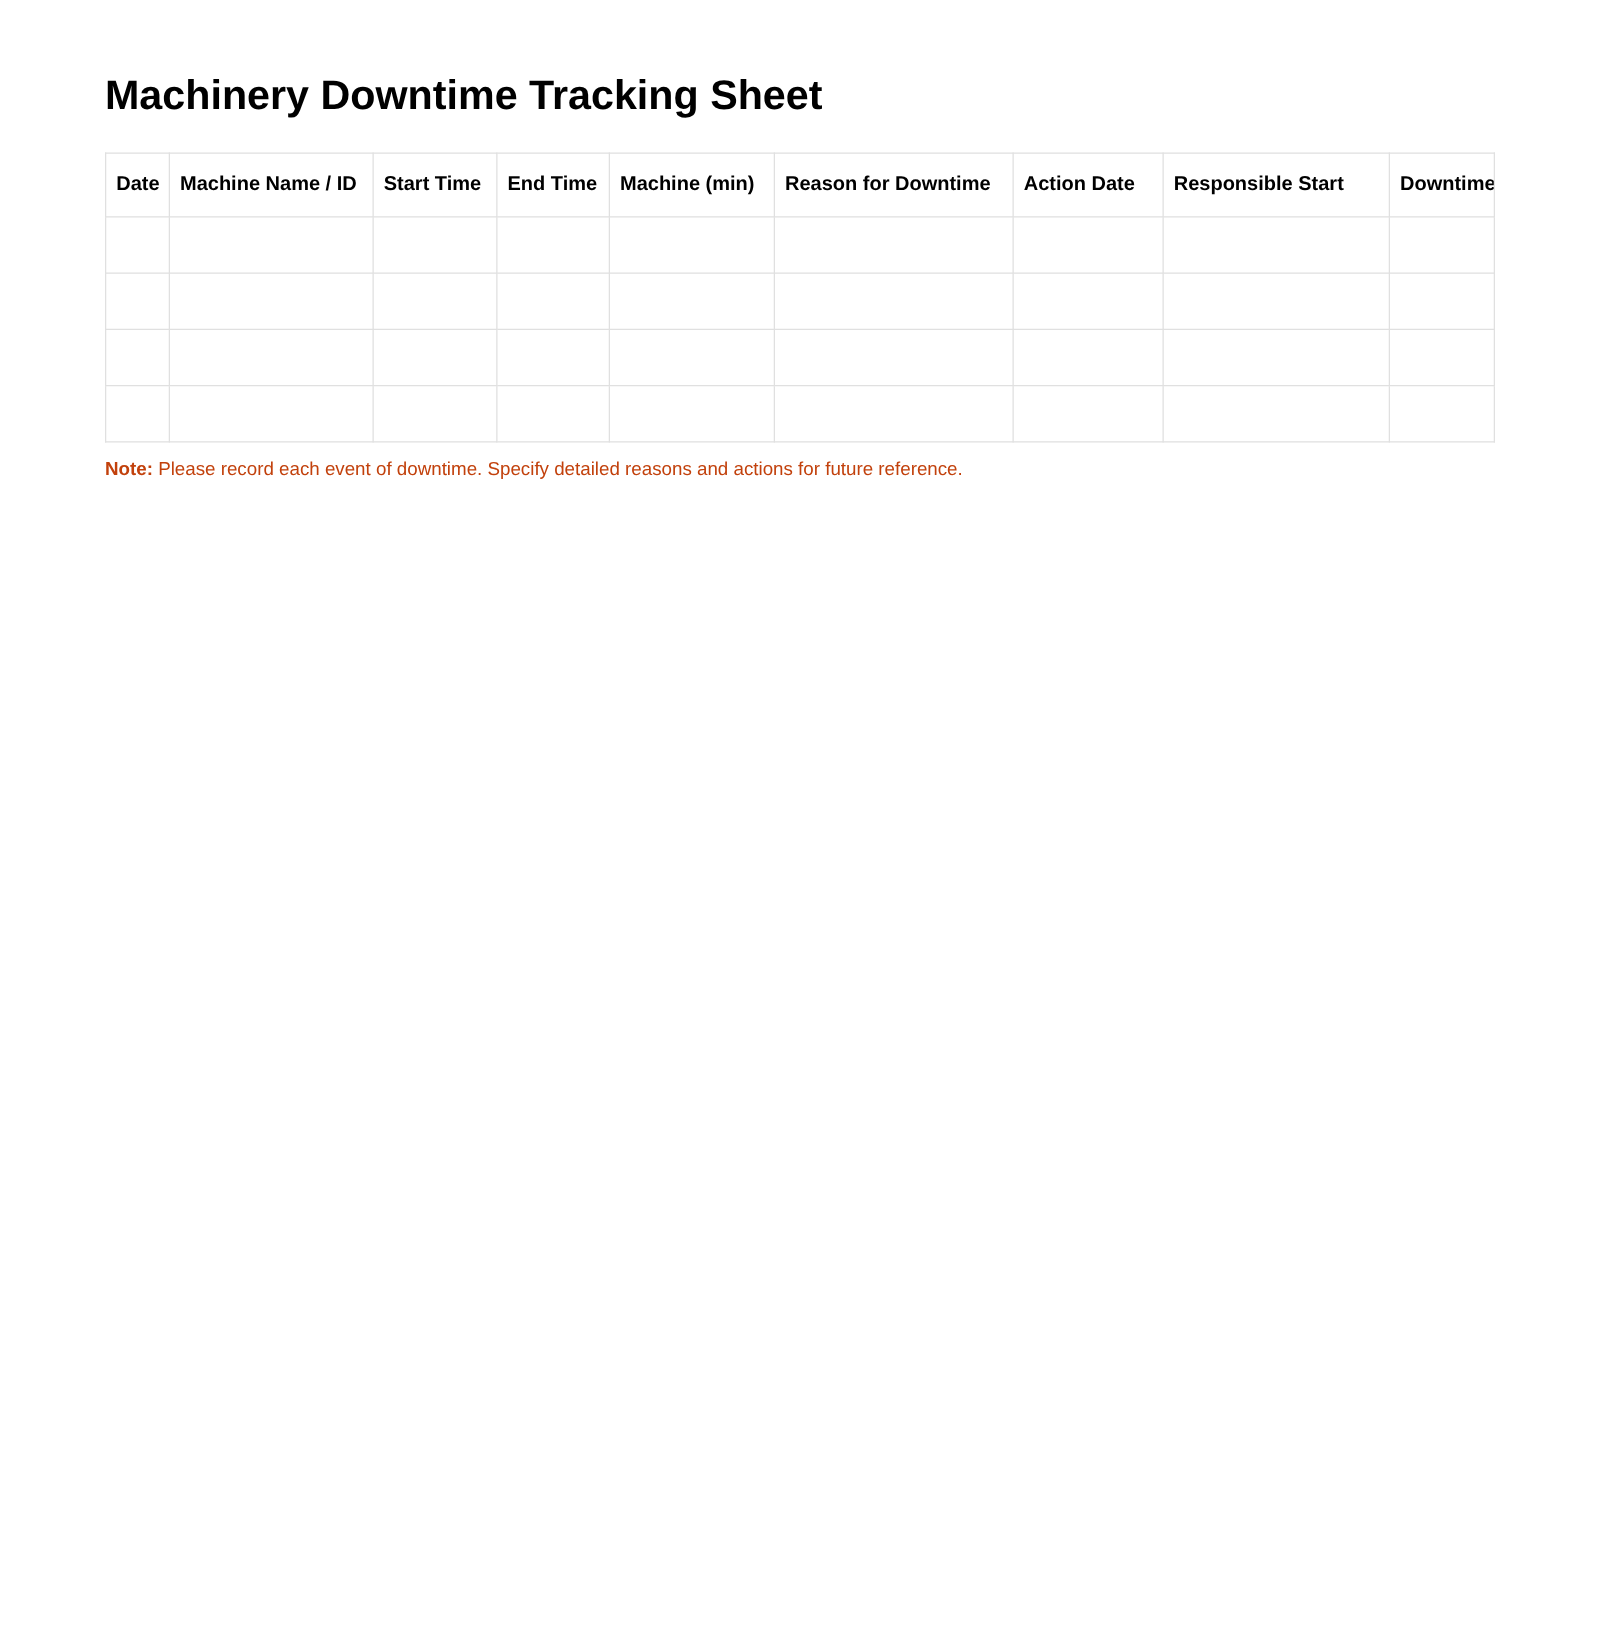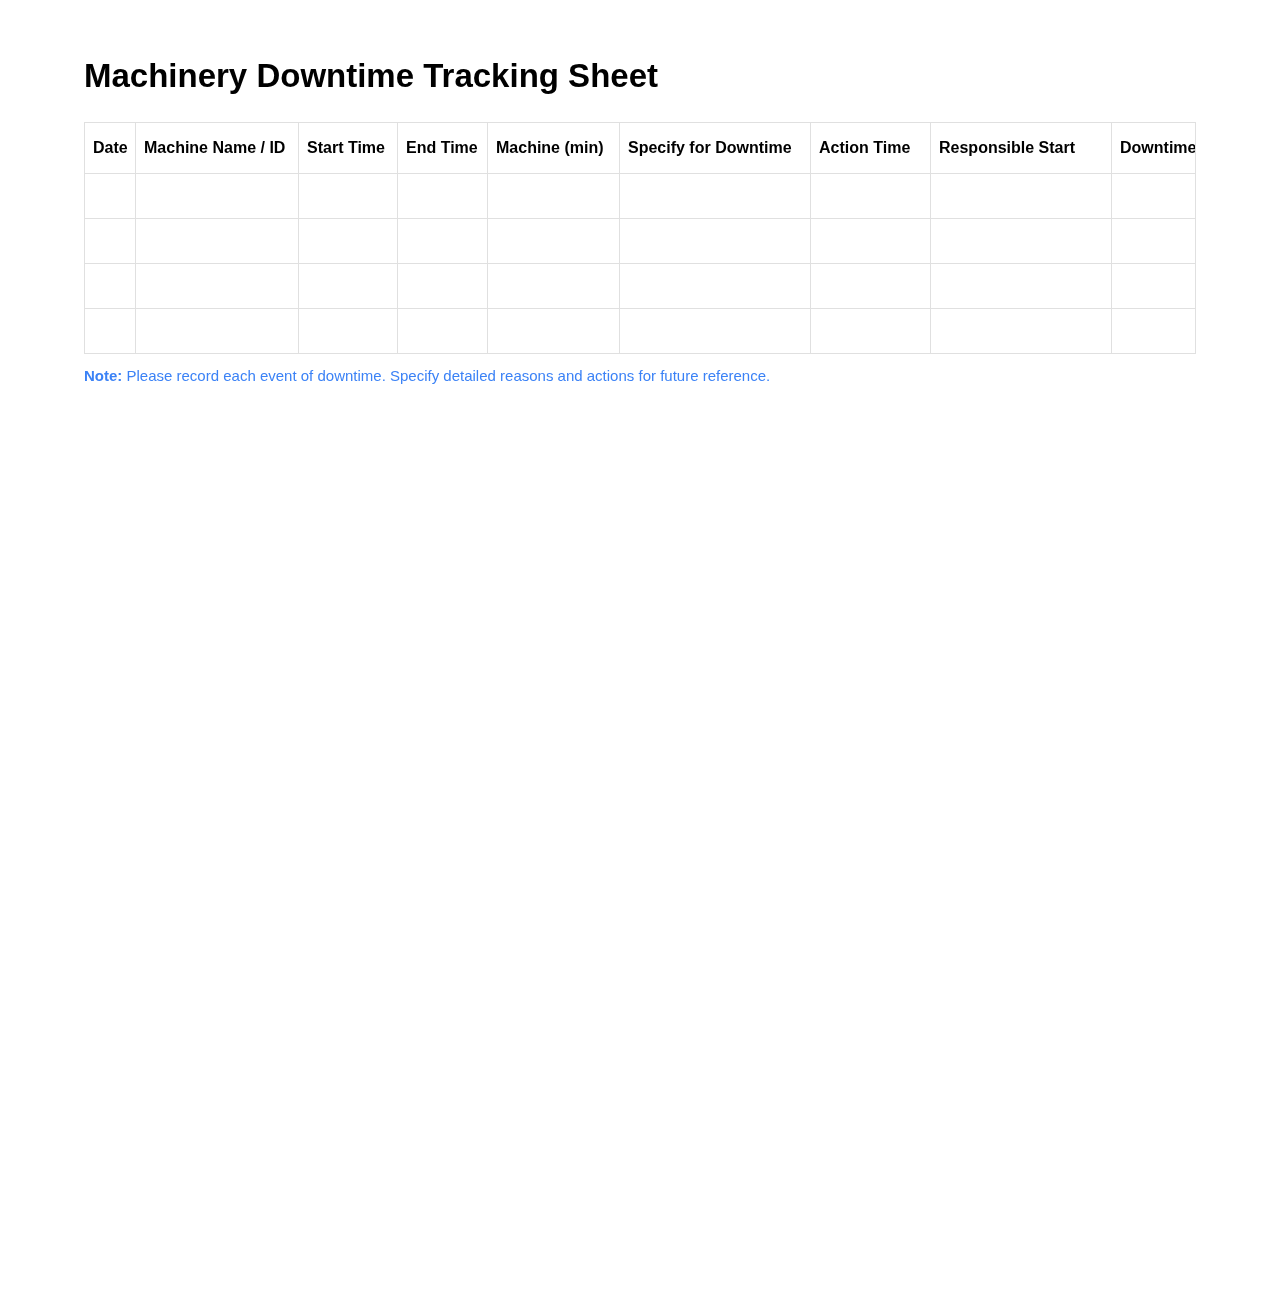--- a/index.html
+++ b/index.html
@@ -43,21 +43,21 @@
     color: #000000;
   }
   table.sheet td {
     height: 45px;
     font-size: 15px;
   }
   p.note {
     margin: 12px 0 0 0;
     font-size: 15px;
     line-height: 1.35;
-    color: #3b82f6;
+    color: #c2410c;
   }
   p.note .note-label { font-weight: 700; }
 </style>
 </head>
 <body>
 
 <div class="page">
 
   <h1 class="title">Machinery Downtime Tracking Sheet</h1>
 
@@ -73,22 +73,22 @@
       <col style="width: 181px;">
       <col style="width: 84px;">
     </colgroup>
     <thead>
       <tr id="header-row">
           <th>Date</th>
           <th>Machine Name / ID</th>
           <th>Start Time</th>
           <th>End Time</th>
           <th>Machine (min)</th>
-          <th>Specify for Downtime</th>
-          <th>Action Time</th>
+          <th>Reason for Downtime</th>
+          <th>Action Date</th>
           <th>Responsible Start</th>
           <th>Downtime</th>
         </tr>
     </thead>
     <tbody id="table-body">
         <tr>
           <td></td>
           <td></td>
           <td></td>
           <td></td>

